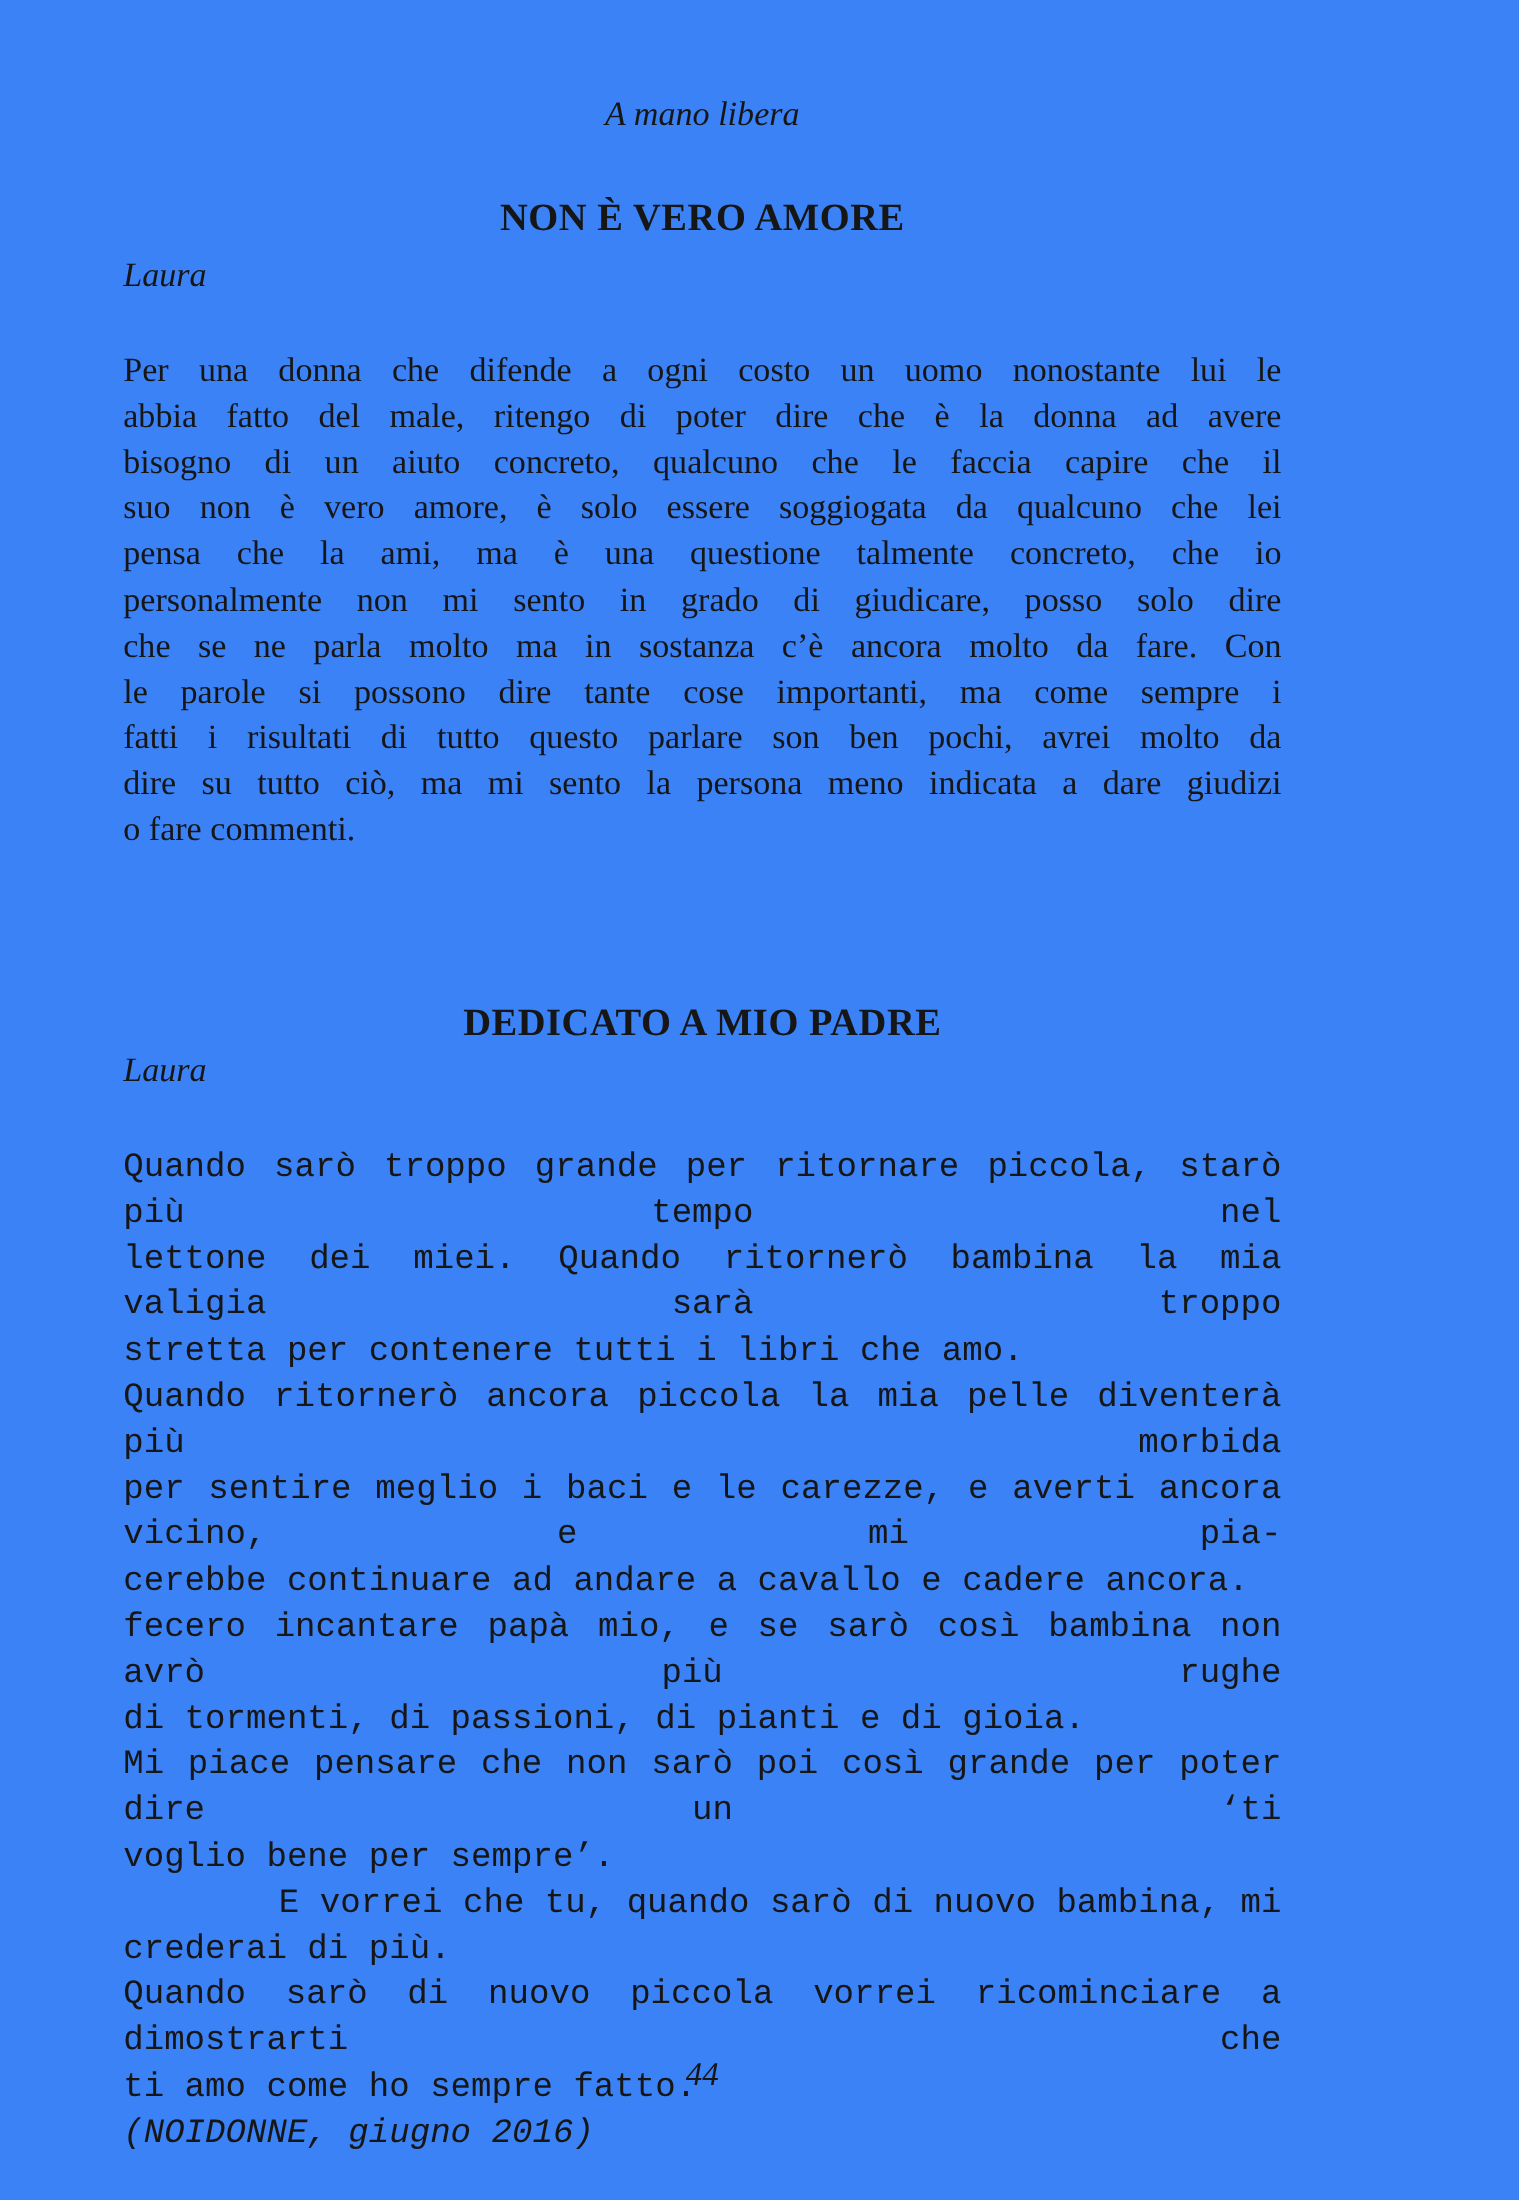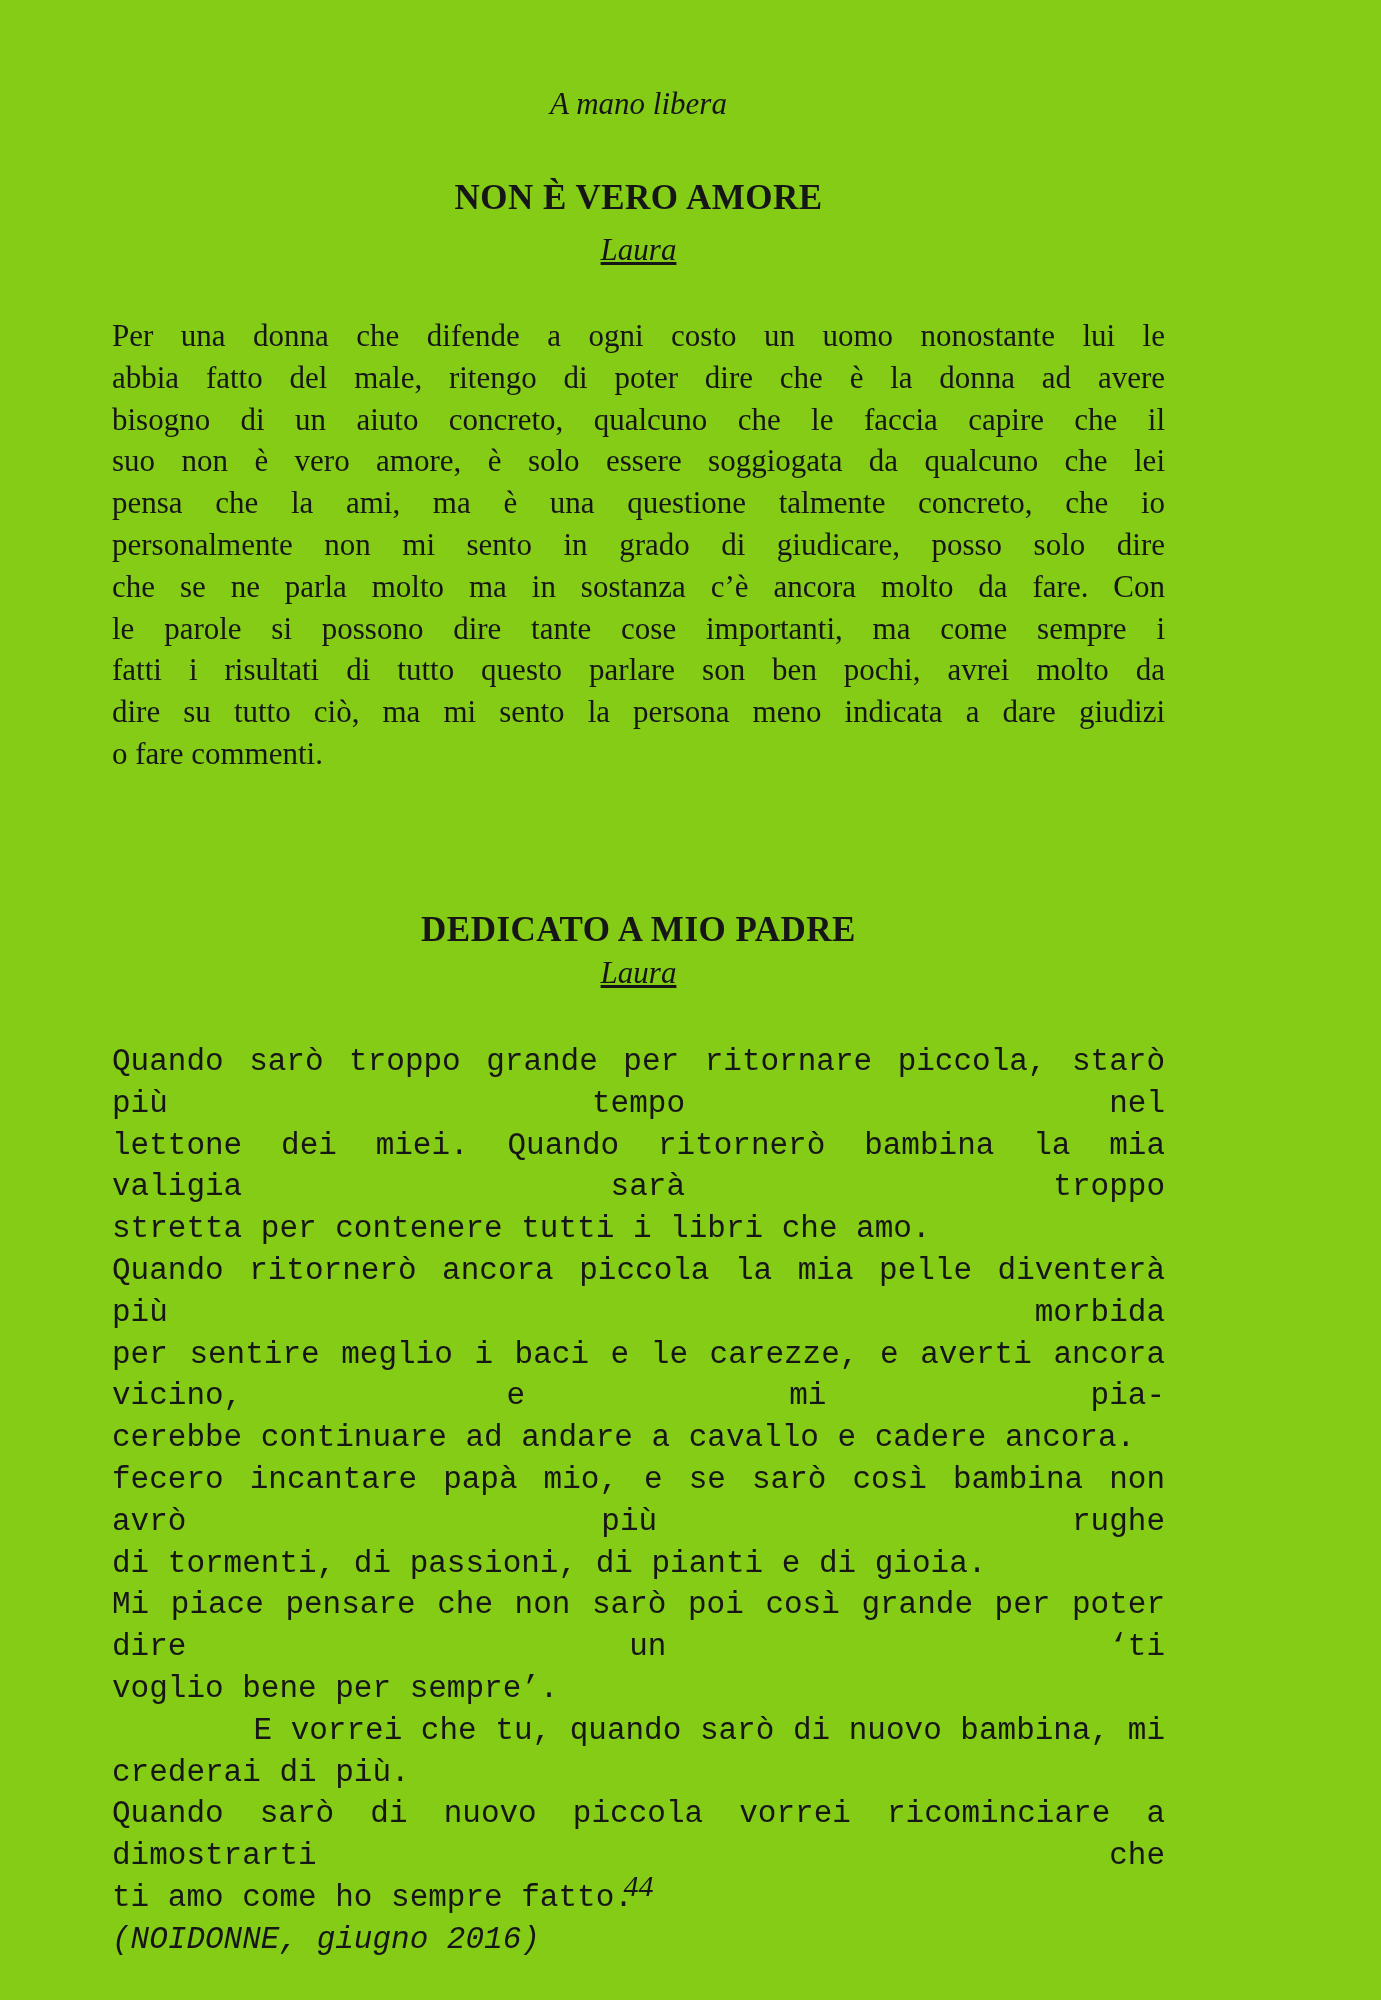--- a/index.html
+++ b/index.html
@@ -1,21 +1,21 @@
 <!DOCTYPE html>
 <html><head>
 <meta charset="utf-8">
 <style>
   * { margin: 0; padding: 0; box-sizing: border-box; }
   html, body { background: #ffffff; }
   .page {
     position: relative;
     width: 1381px;
     height: 2000px;
-    background: #84cc16;
+    background: #3b82f6;
     color: #161616;
     font-family: "Liberation Serif", "DejaVu Serif", serif;
     overflow: hidden;
   }
   .content-col {
     position: absolute;
     left: 112px;
     width: 1053px;
   }
   .running-header {
@@ -26,25 +26,24 @@
     line-height: 36px;
   }
   .section-title {
     text-align: center;
     font-weight: bold;
     font-size: 35px;
     line-height: 40px;
     letter-spacing: 0.5px;
   }
   .author {
-    text-align: center;
+    text-align: left;
     font-style: italic;
     font-size: 31px;
     line-height: 36px;
-    text-decoration: underline;
   }
   .title-1 { top: 178px; }
   .author-1 { top: 232px; }
   .body-block { font-size: 31px; }
   .block-1 { top: 315px; }
   .title-2 { top: 910px; }
   .author-2 { top: 955px; }
   .block-2 { top: 1041px; font-family: Liberation Mono, monospace; }
   .line {
     line-height: 41.8px;

